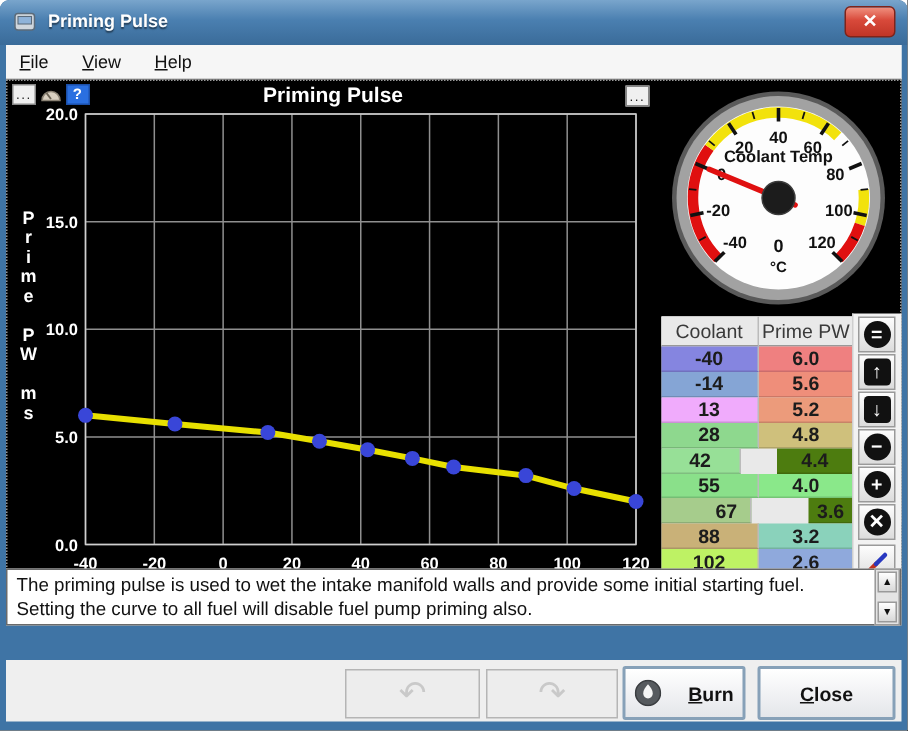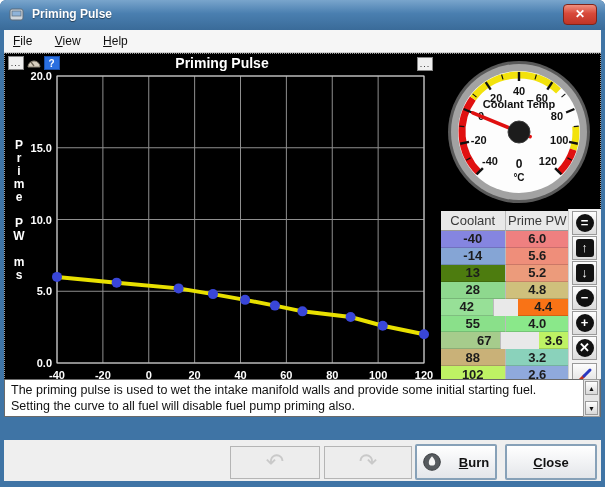--- a/index.html
+++ b/index.html
@@ -209,38 +209,38 @@
           </div>
           <div class="t-row">
             <div class="t-cell" style="background: rgb(133, 133, 224);">-40</div>
             <div class="t-cell" style="background: rgb(239, 128, 128);">6.0</div>
           </div>
           <div class="t-row">
             <div class="t-cell" style="background: rgb(133, 165, 213);">-14</div>
             <div class="t-cell" style="background: rgb(239, 142, 122);">5.6</div>
           </div>
           <div class="t-row">
-            <div class="t-cell" style="background: #4d7c0f;">13</div>
+            <div class="t-cell" style="background: #f0abfc;">13</div>
             <div class="t-cell" style="background: rgb(236, 155, 123);">5.2</div>
           </div>
           <div class="t-row">
             <div class="t-cell" style="background: rgb(142, 216, 142);">28</div>
             <div class="t-cell" style="background: rgb(207, 192, 124);">4.8</div>
           </div>
           <div class="t-row">
             <div class="t-cell" style="background: rgb(151, 224, 151);">42</div>
-            <div class="t-cell" style="background: #f97316; margin-left: 24px;">4.4</div>
+            <div class="t-cell" style="background: #4d7c0f; margin-left: 24px;">4.4</div>
           </div>
           <div class="t-row">
             <div class="t-cell" style="background: rgb(138, 224, 138);">55</div>
             <div class="t-cell" style="background: rgb(138, 232, 138);">4.0</div>
           </div>
           <div class="t-row">
             <div class="t-cell" style="background: rgb(166, 204, 140); padding-left: 28px;">67</div>
-            <div class="t-cell" style="background: #bef264; margin-left: 38px;">3.6</div>
+            <div class="t-cell" style="background: #4d7c0f; margin-left: 38px;">3.6</div>
           </div>
           <div class="t-row">
             <div class="t-cell" style="background: rgb(201, 177, 120);">88</div>
             <div class="t-cell" style="background: rgb(138, 210, 187);">3.2</div>
           </div>
           <div class="t-row">
             <div class="t-cell" style="background: #bef264;">102</div>
             <div class="t-cell" style="background: rgb(143, 169, 220);">2.6</div>
           </div>
           <div class="t-row">

